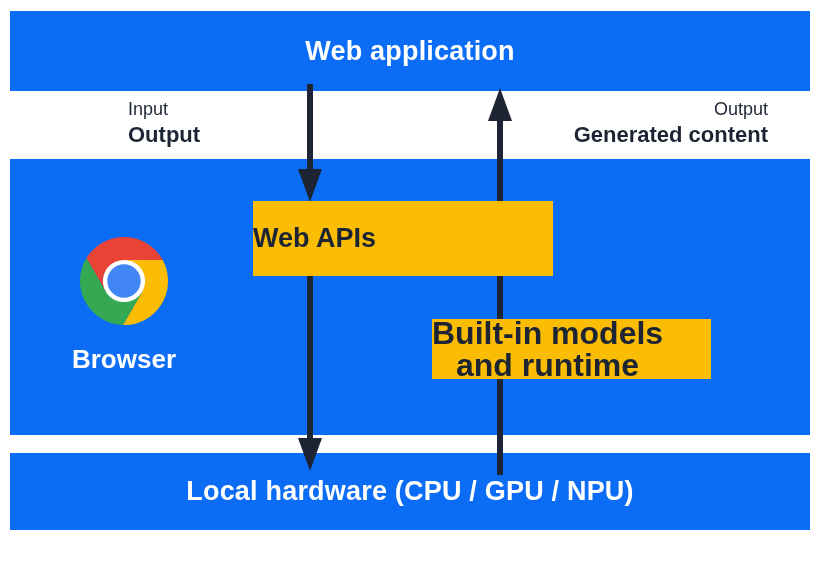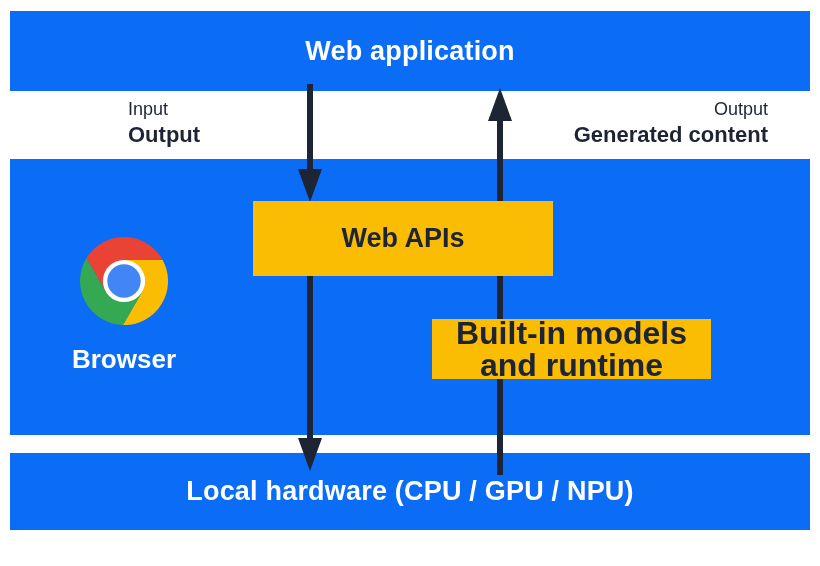--- a/index.html
+++ b/index.html
@@ -18,21 +18,21 @@
   .bar-label{color:var(--white); font-weight:bold; font-size:27px; letter-spacing:0.2px;}
 
   .io-label{position:absolute; top:97px; color:var(--navy); z-index:2;margin-left:16px;}
   .io-left{left:112px; text-align:left;}
   .io-right{right:52px; text-align:right;}
   .io-title{font-size:18px; line-height:24px; font-weight:normal;}
   .io-value{font-size:22px; line-height:27px; font-weight:bold;}
 
   .ybox{
     position:absolute; background:var(--yellow); z-index:3;
-    display:flex; align-items:center; justify-content:center;
+    display:flex; align-items:center; 
     color:var(--navy); font-weight:bold; text-align:center;
   }
   .box-webapis{left:253px; top:201px; width:300px; height:75px; font-size:27px;}
   .box-builtin{left:432px; top:319px; width:279px; height:60px; font-size:32px; line-height:32px; white-space:pre-line;}
 
   .shaft{position:absolute; width:6px; background:var(--navy); z-index:2;}
   .head{position:absolute; width:0; height:0; z-index:2;
         border-left:12px solid transparent; border-right:12px solid transparent;}
   .head-down{border-top:33px solid var(--navy);}
   .head-up{border-bottom:33px solid var(--navy);}

